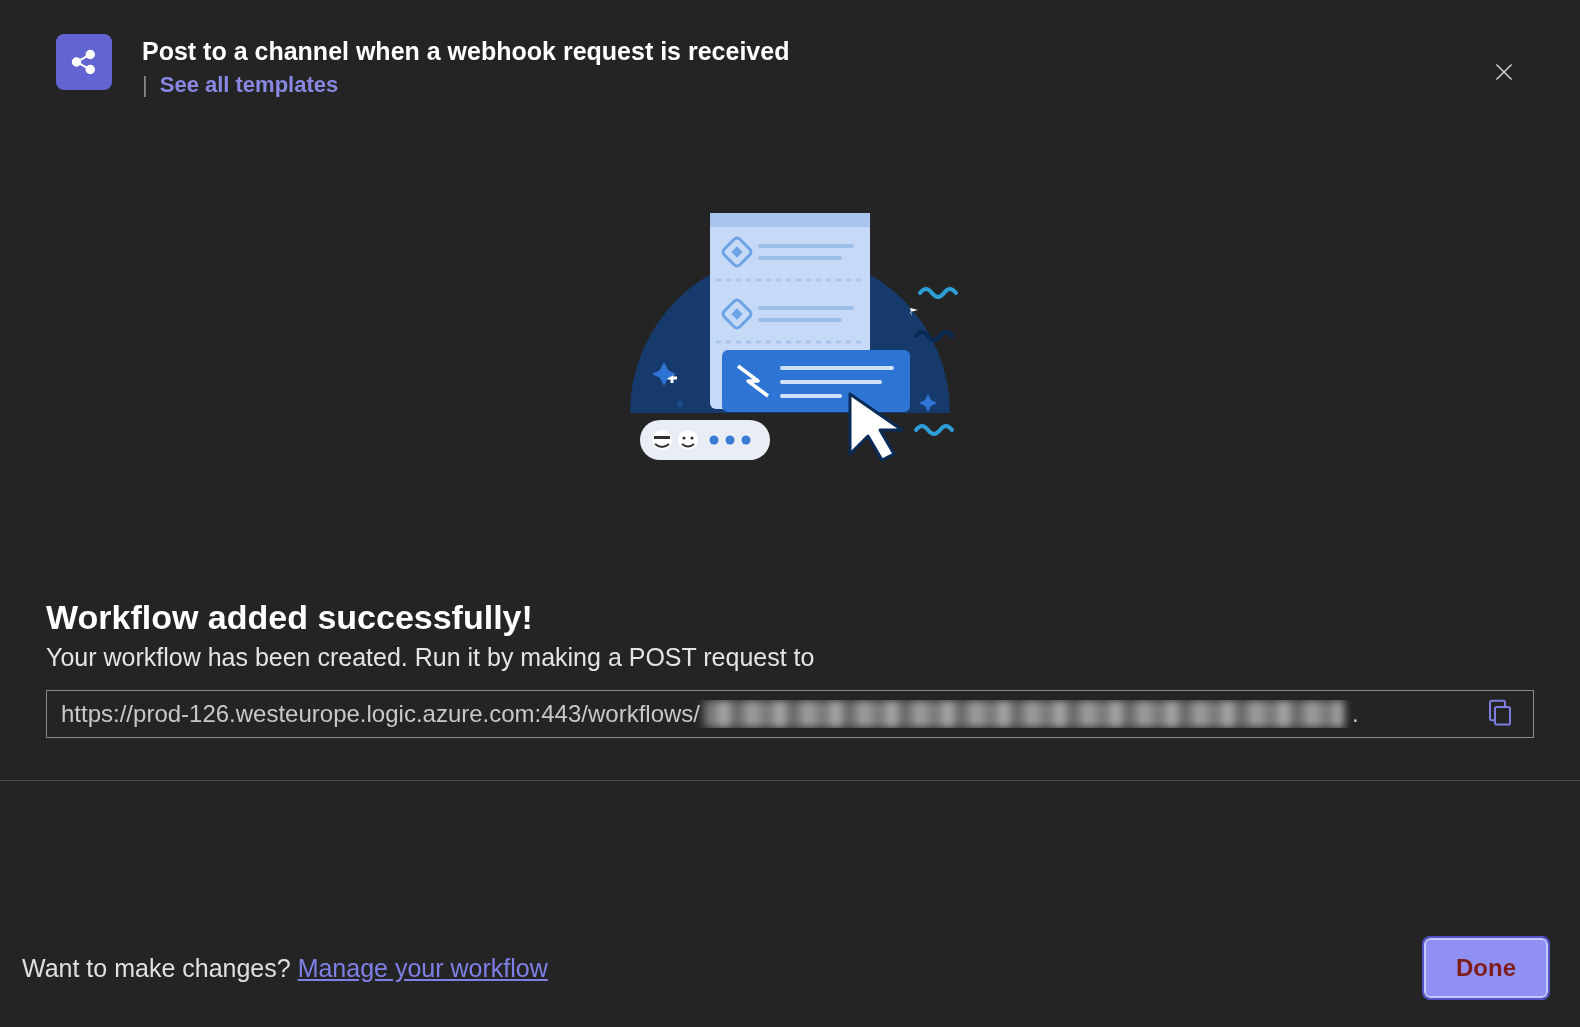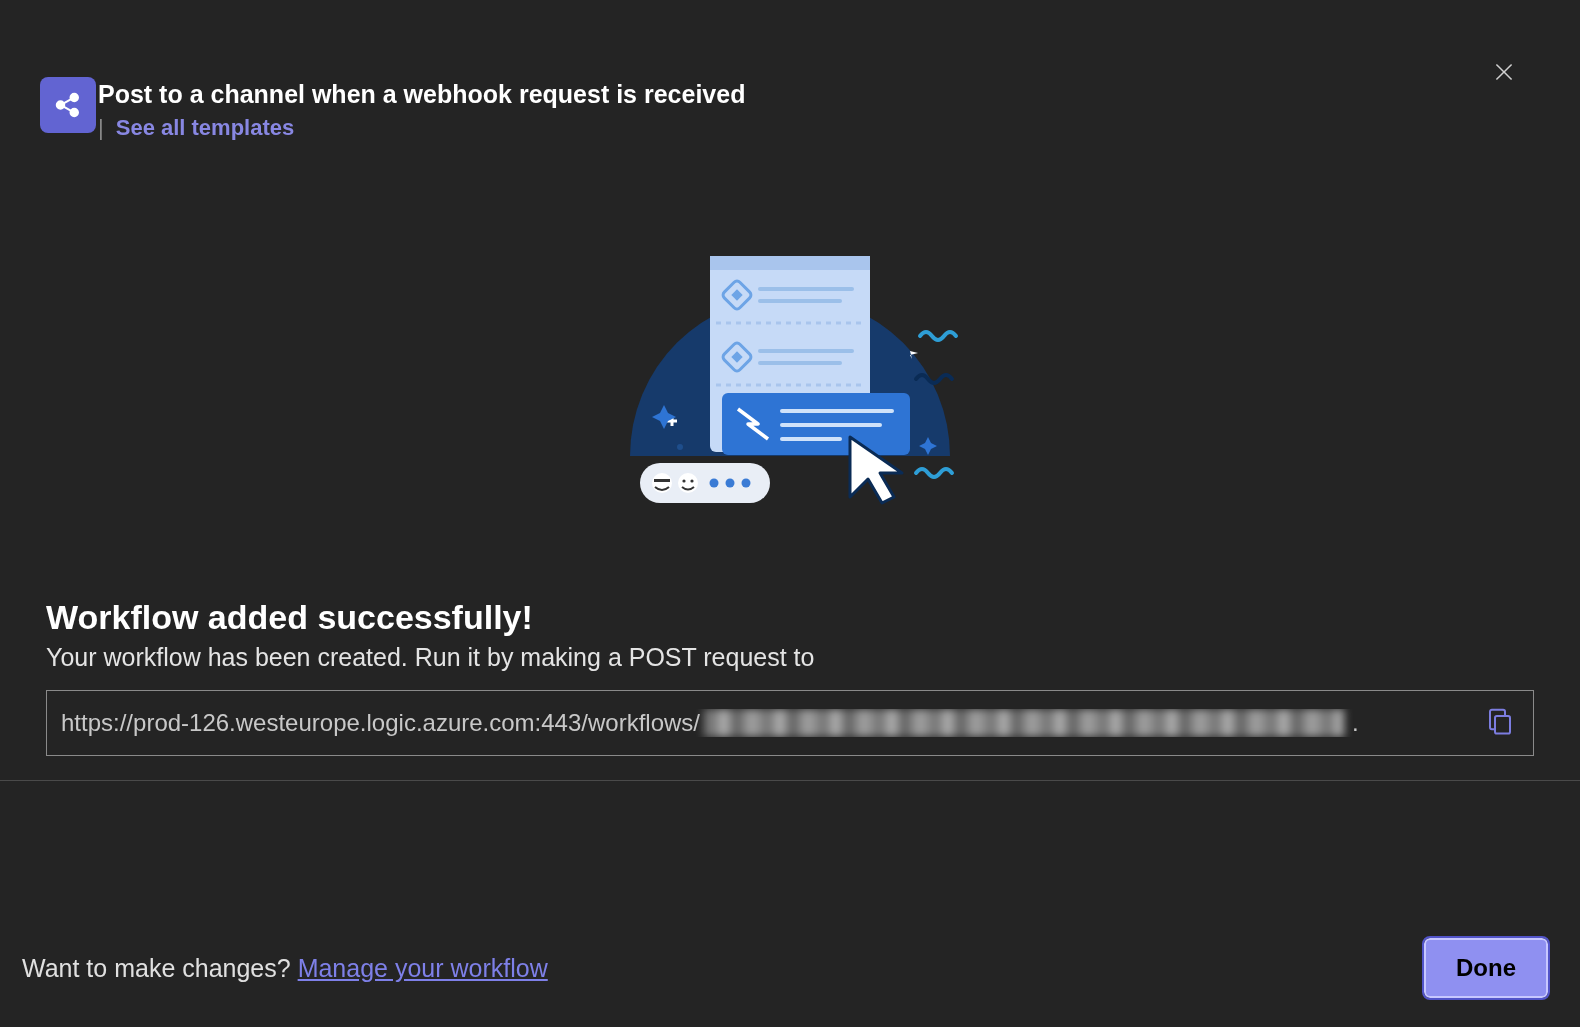--- a/index.html
+++ b/index.html
@@ -8,23 +8,22 @@
       height: 1027px;
       background: #242424;
       font-family: 'Segoe UI', -apple-system, sans-serif;
       color: #e8e8e8;
       overflow: hidden;
       position: relative;
     }
     .header {
       display: flex;
       align-items: flex-start;
-      padding: 34px 48px 0 40px;
-      gap: 2px;
-      margin-top: 43px;
+      padding: 34px 48px 0 56px;
+      gap: 30px;
     }
     .app-icon {
       width: 56px;
       height: 56px;
       background: #6264d2;
       border-radius: 8px;
       display: flex;
       align-items: center;
       justify-content: center;
       flex-shrink: 0;
@@ -94,21 +93,21 @@
     }
     .success-desc {
       font-size: 25px;
       color: #e4e4e4;
       margin-top: 6px;
       font-weight: 400;
     }
     .url-box {
       margin-top: 18px;
       border: 1px solid #8a8a8a;
-      height: 66px;
+      height: 48px;
       display: flex;
       align-items: center;
       padding: 0 14px 0 14px;
       gap: 10px;
     }
     .url-text {
       flex: 1;
       font-size: 24px;
       color: #c8c8c8;
       white-space: nowrap;
@@ -159,21 +158,21 @@
       font-size: 25px;
       color: #e0e0e0;
     }
     .manage-link {
       color: #7e80e8;
       text-decoration: underline;
       cursor: pointer;
     }
     .done-btn {
       background: #8f90f1;
-      color: #000000;
+      color: #7f1d1d;
       font-size: 24px;
       font-weight: 600;
       border: 2px solid #c7c7ff;
       outline: 2px solid #5254c9;
       outline-offset: 0;
       padding: 14px 30px;
       border-radius: 6px;
       cursor: pointer;
     }
   </style>

